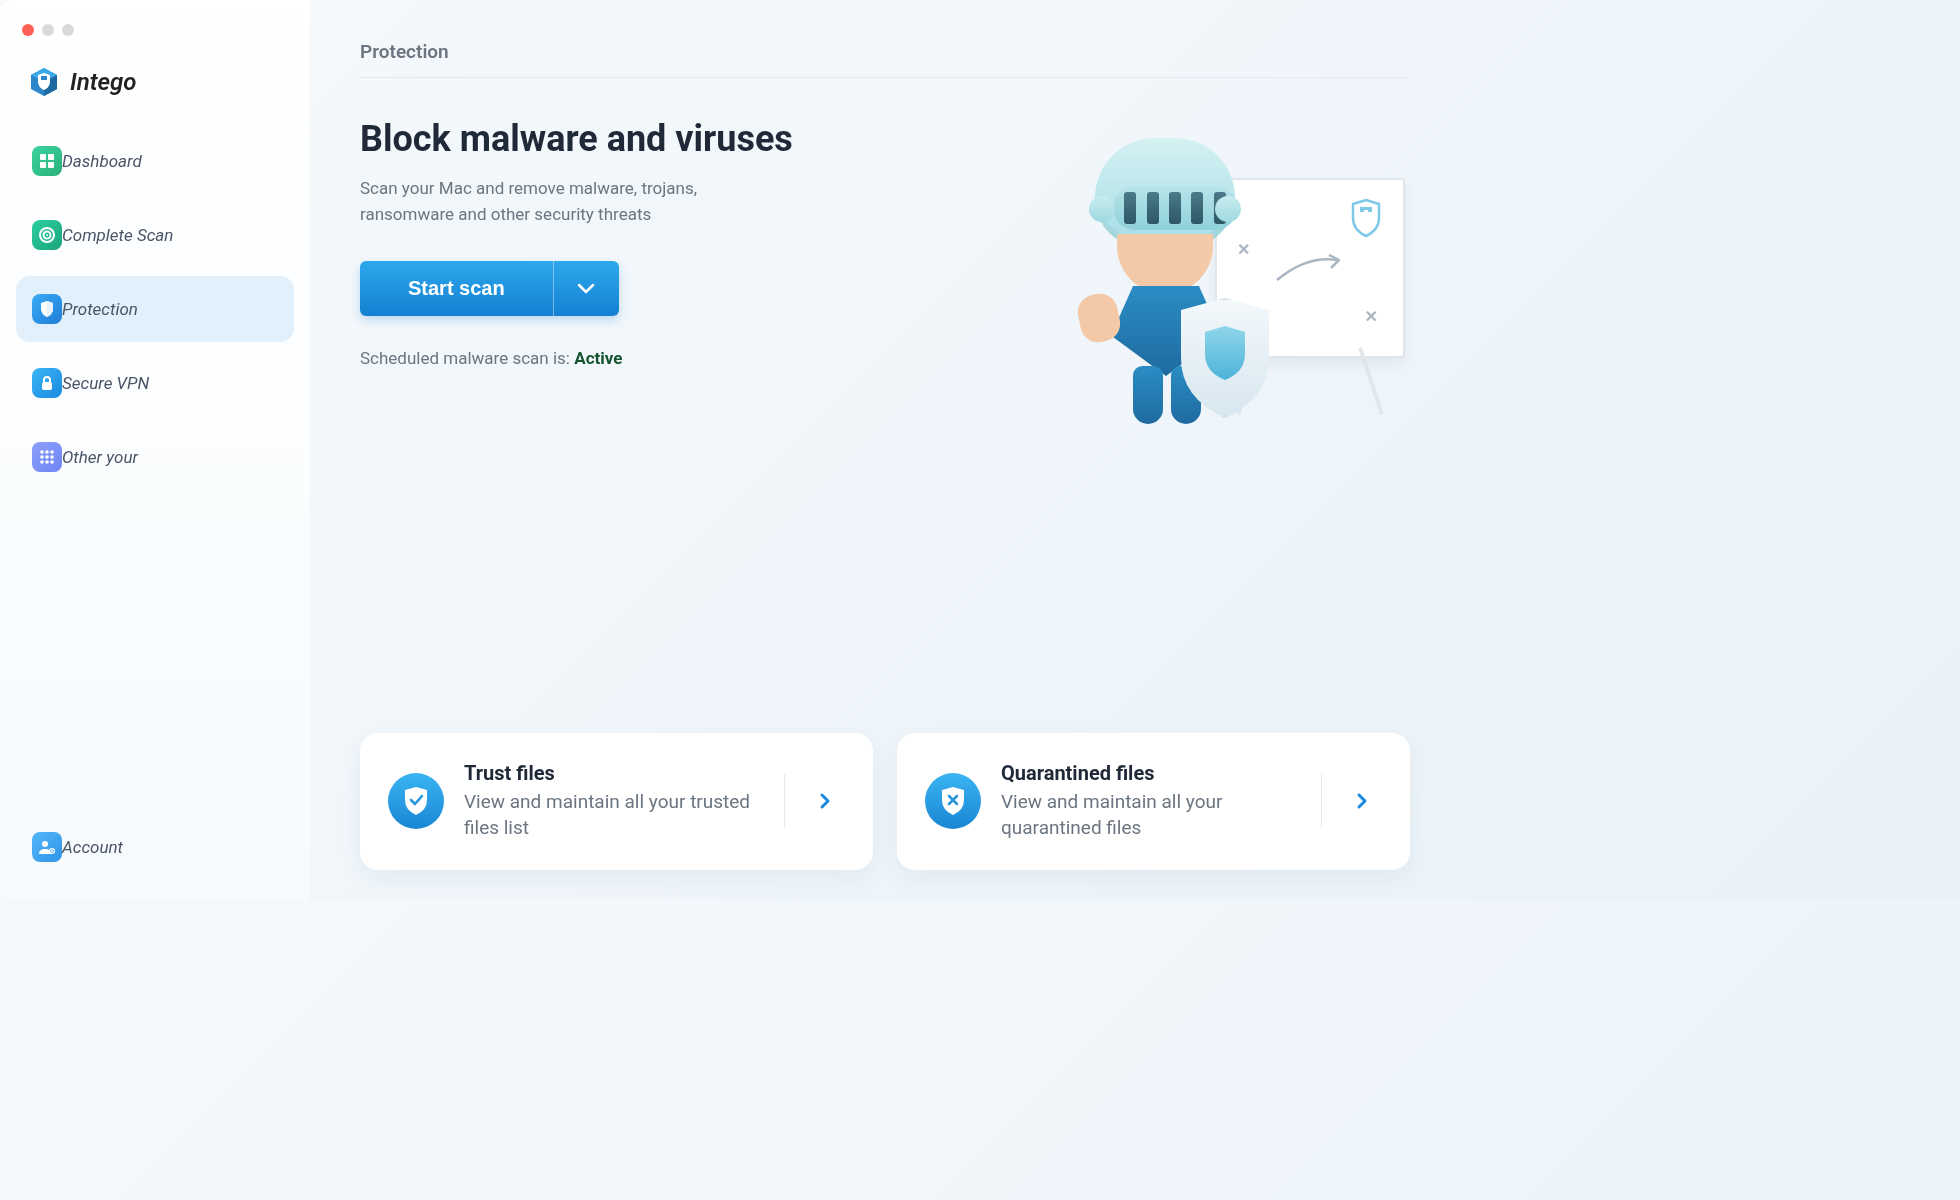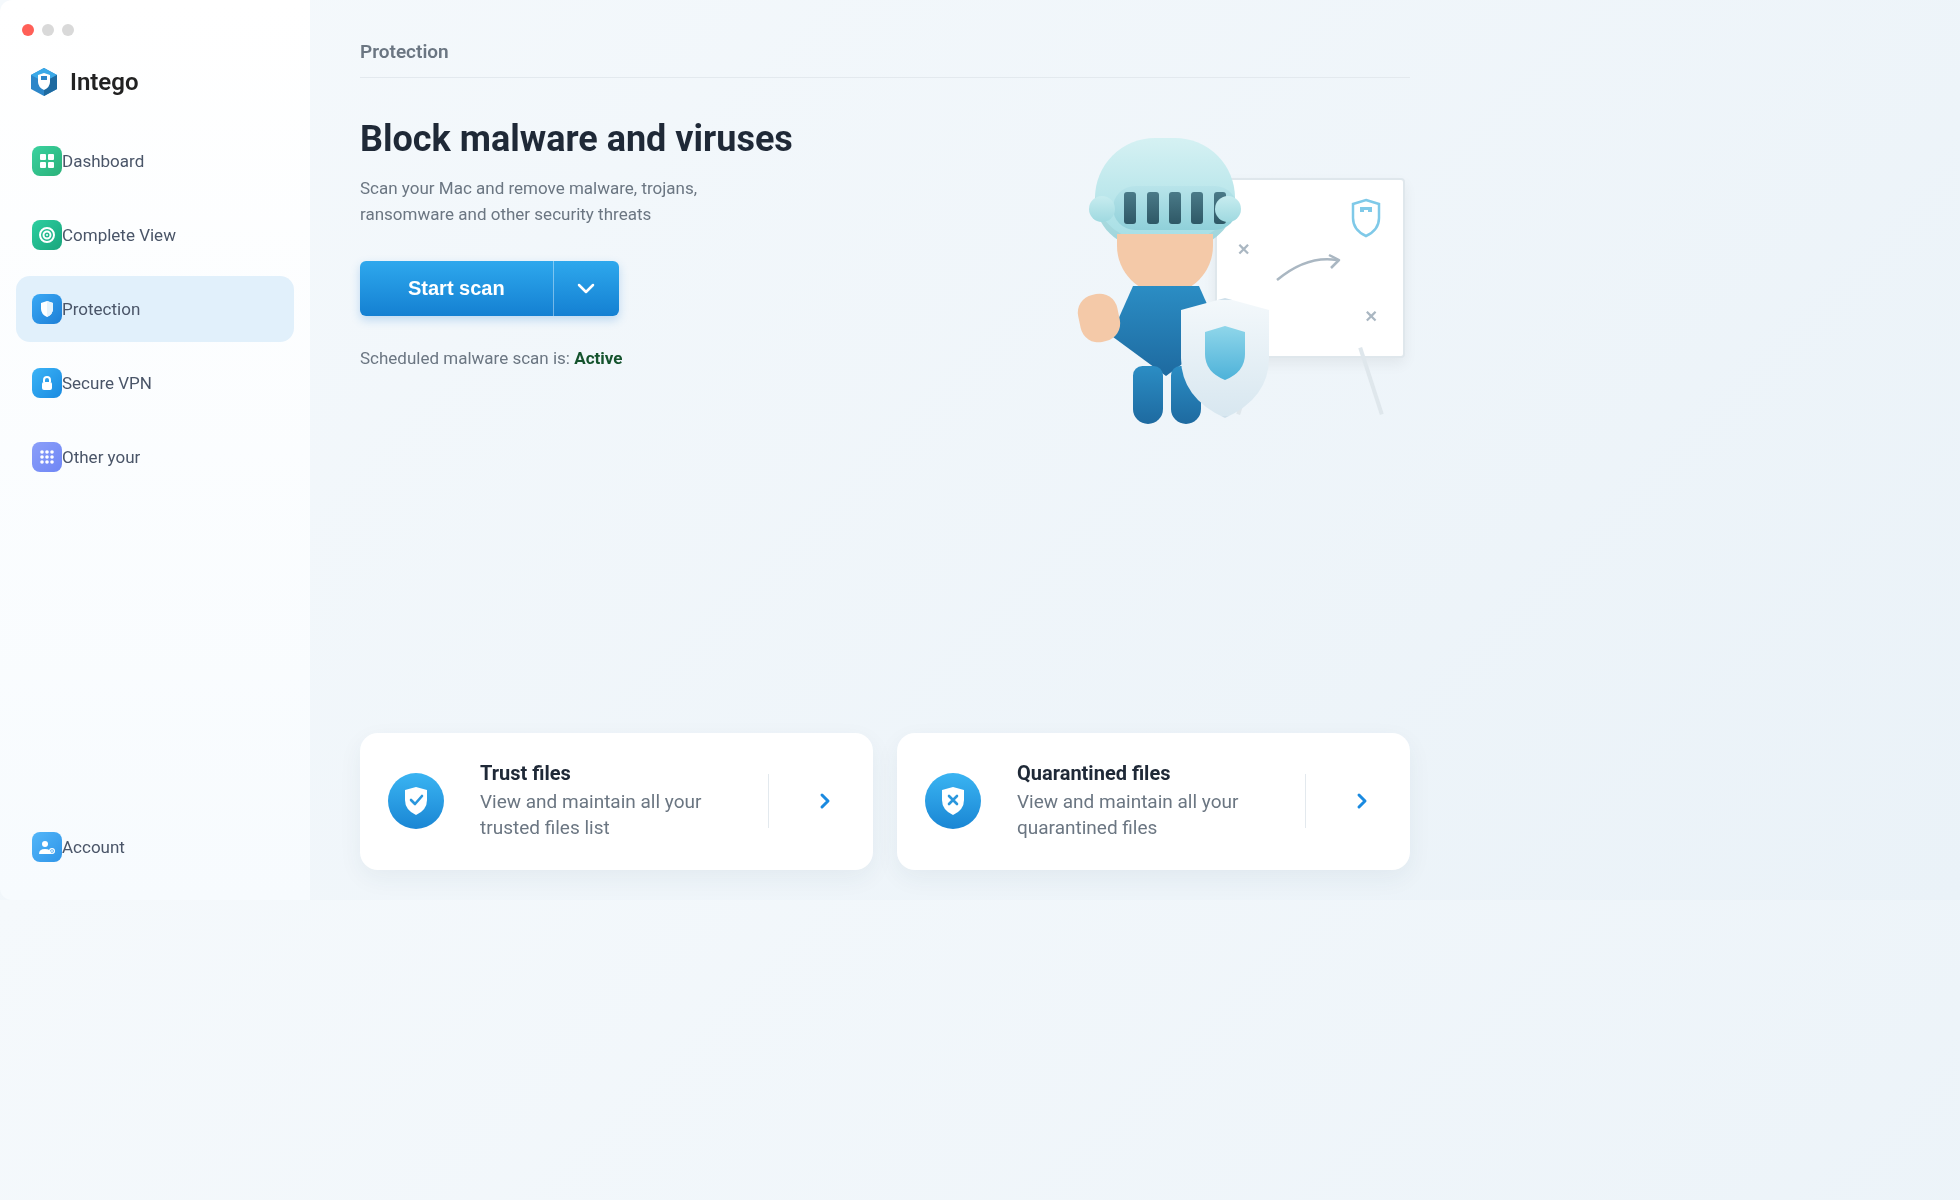--- a/index.html
+++ b/index.html
@@ -15,20 +15,21 @@
   display: flex;
   width: 100%;
   height: 100%;
 }
 .sidebar {
   width: 310px;
   background: linear-gradient(180deg, #ffffff 0%, #f7fbfe 100%);
   padding: 20px 16px;
   display: flex;
   flex-direction: column;
+  font-style: italic;
 }
 .traffic-lights {
   display: flex;
   gap: 8px;
   padding: 4px 6px 20px 6px;
 }
 .traffic-lights span {
   width: 12px; height: 12px; border-radius: 50%;
 }
 .tl-red { background: #ff5f57; }
@@ -289,21 +290,21 @@
   gap: 24px;
   margin-top: 20px;
 }
 .card {
   flex: 1;
   background: #fff;
   border-radius: 18px;
   padding: 28px 28px;
   display: flex;
   align-items: center;
-  gap: 36px;
+  gap: 20px;
   box-shadow: 0 8px 24px rgba(30,60,90,0.06);
   cursor: pointer;
 }
 .card-icon {
   width: 56px; height: 56px;
   border-radius: 50%;
   background: linear-gradient(180deg,#3ab4f2,#1a86d4);
   display: flex;
   align-items: center;
   justify-content: center;
@@ -376,21 +377,21 @@
       </div>
 
       <div class="nav-item">
         <span class="nav-icon ico-scan">
           <svg width="18" height="18" viewBox="0 0 18 18">
               <circle cx="9" cy="9" r="7" fill="none" stroke="#fff" stroke-width="2"></circle>
               <circle cx="9" cy="9" r="3.5" fill="none" stroke="#fff" stroke-width="2"></circle>
               <circle cx="9" cy="9" r="1" fill="#fff"></circle>
             </svg>
         </span>
-        <span>Complete View</span>
+        <span>Complete Scan</span>
       </div>
 
       <div class="nav-item active">
         <span class="nav-icon ico-protect">
           <svg width="16" height="18" viewBox="0 0 16 18">
               <path d="M8 1 L14 3 L14 9 Q14 14 8 17 Q2 14 2 9 L2 3 Z" fill="#fff"></path>
               <path d="M8 1 L14 3 L14 9 Q14 14 8 17 L8 1 Z" fill="#e6f3fc"></path>
             </svg>
         </span>
         <span>Protection</span>

